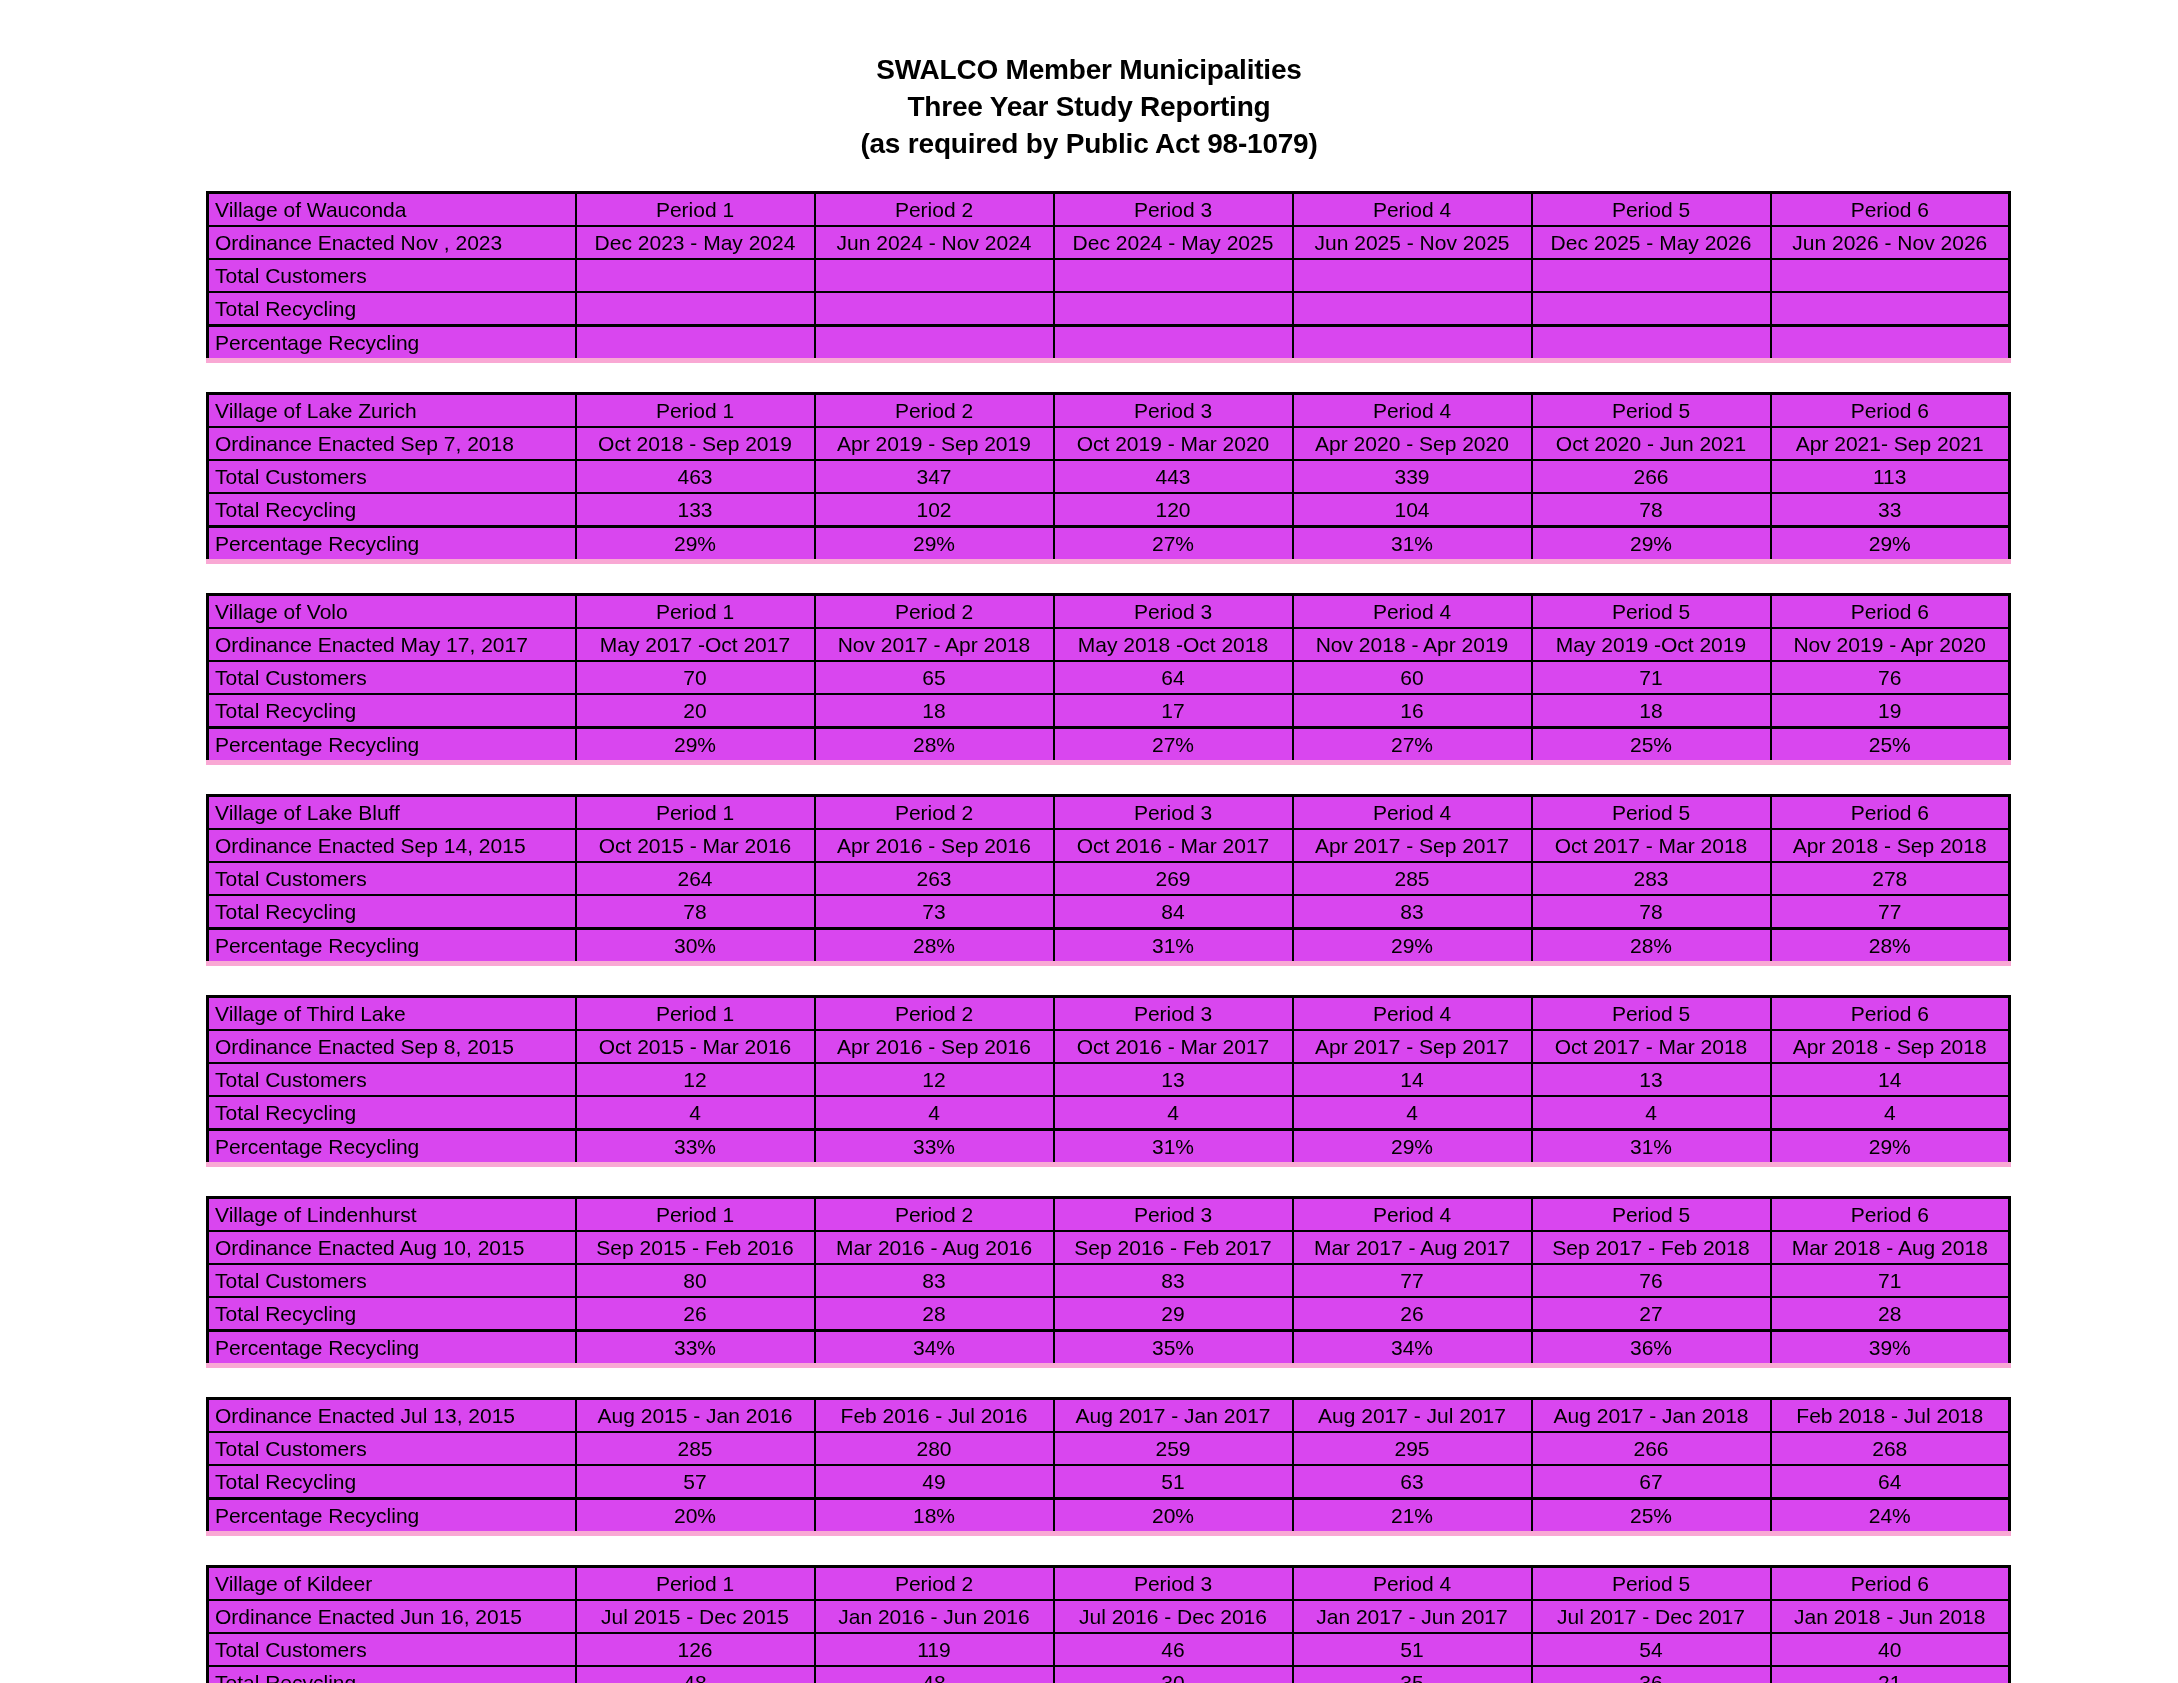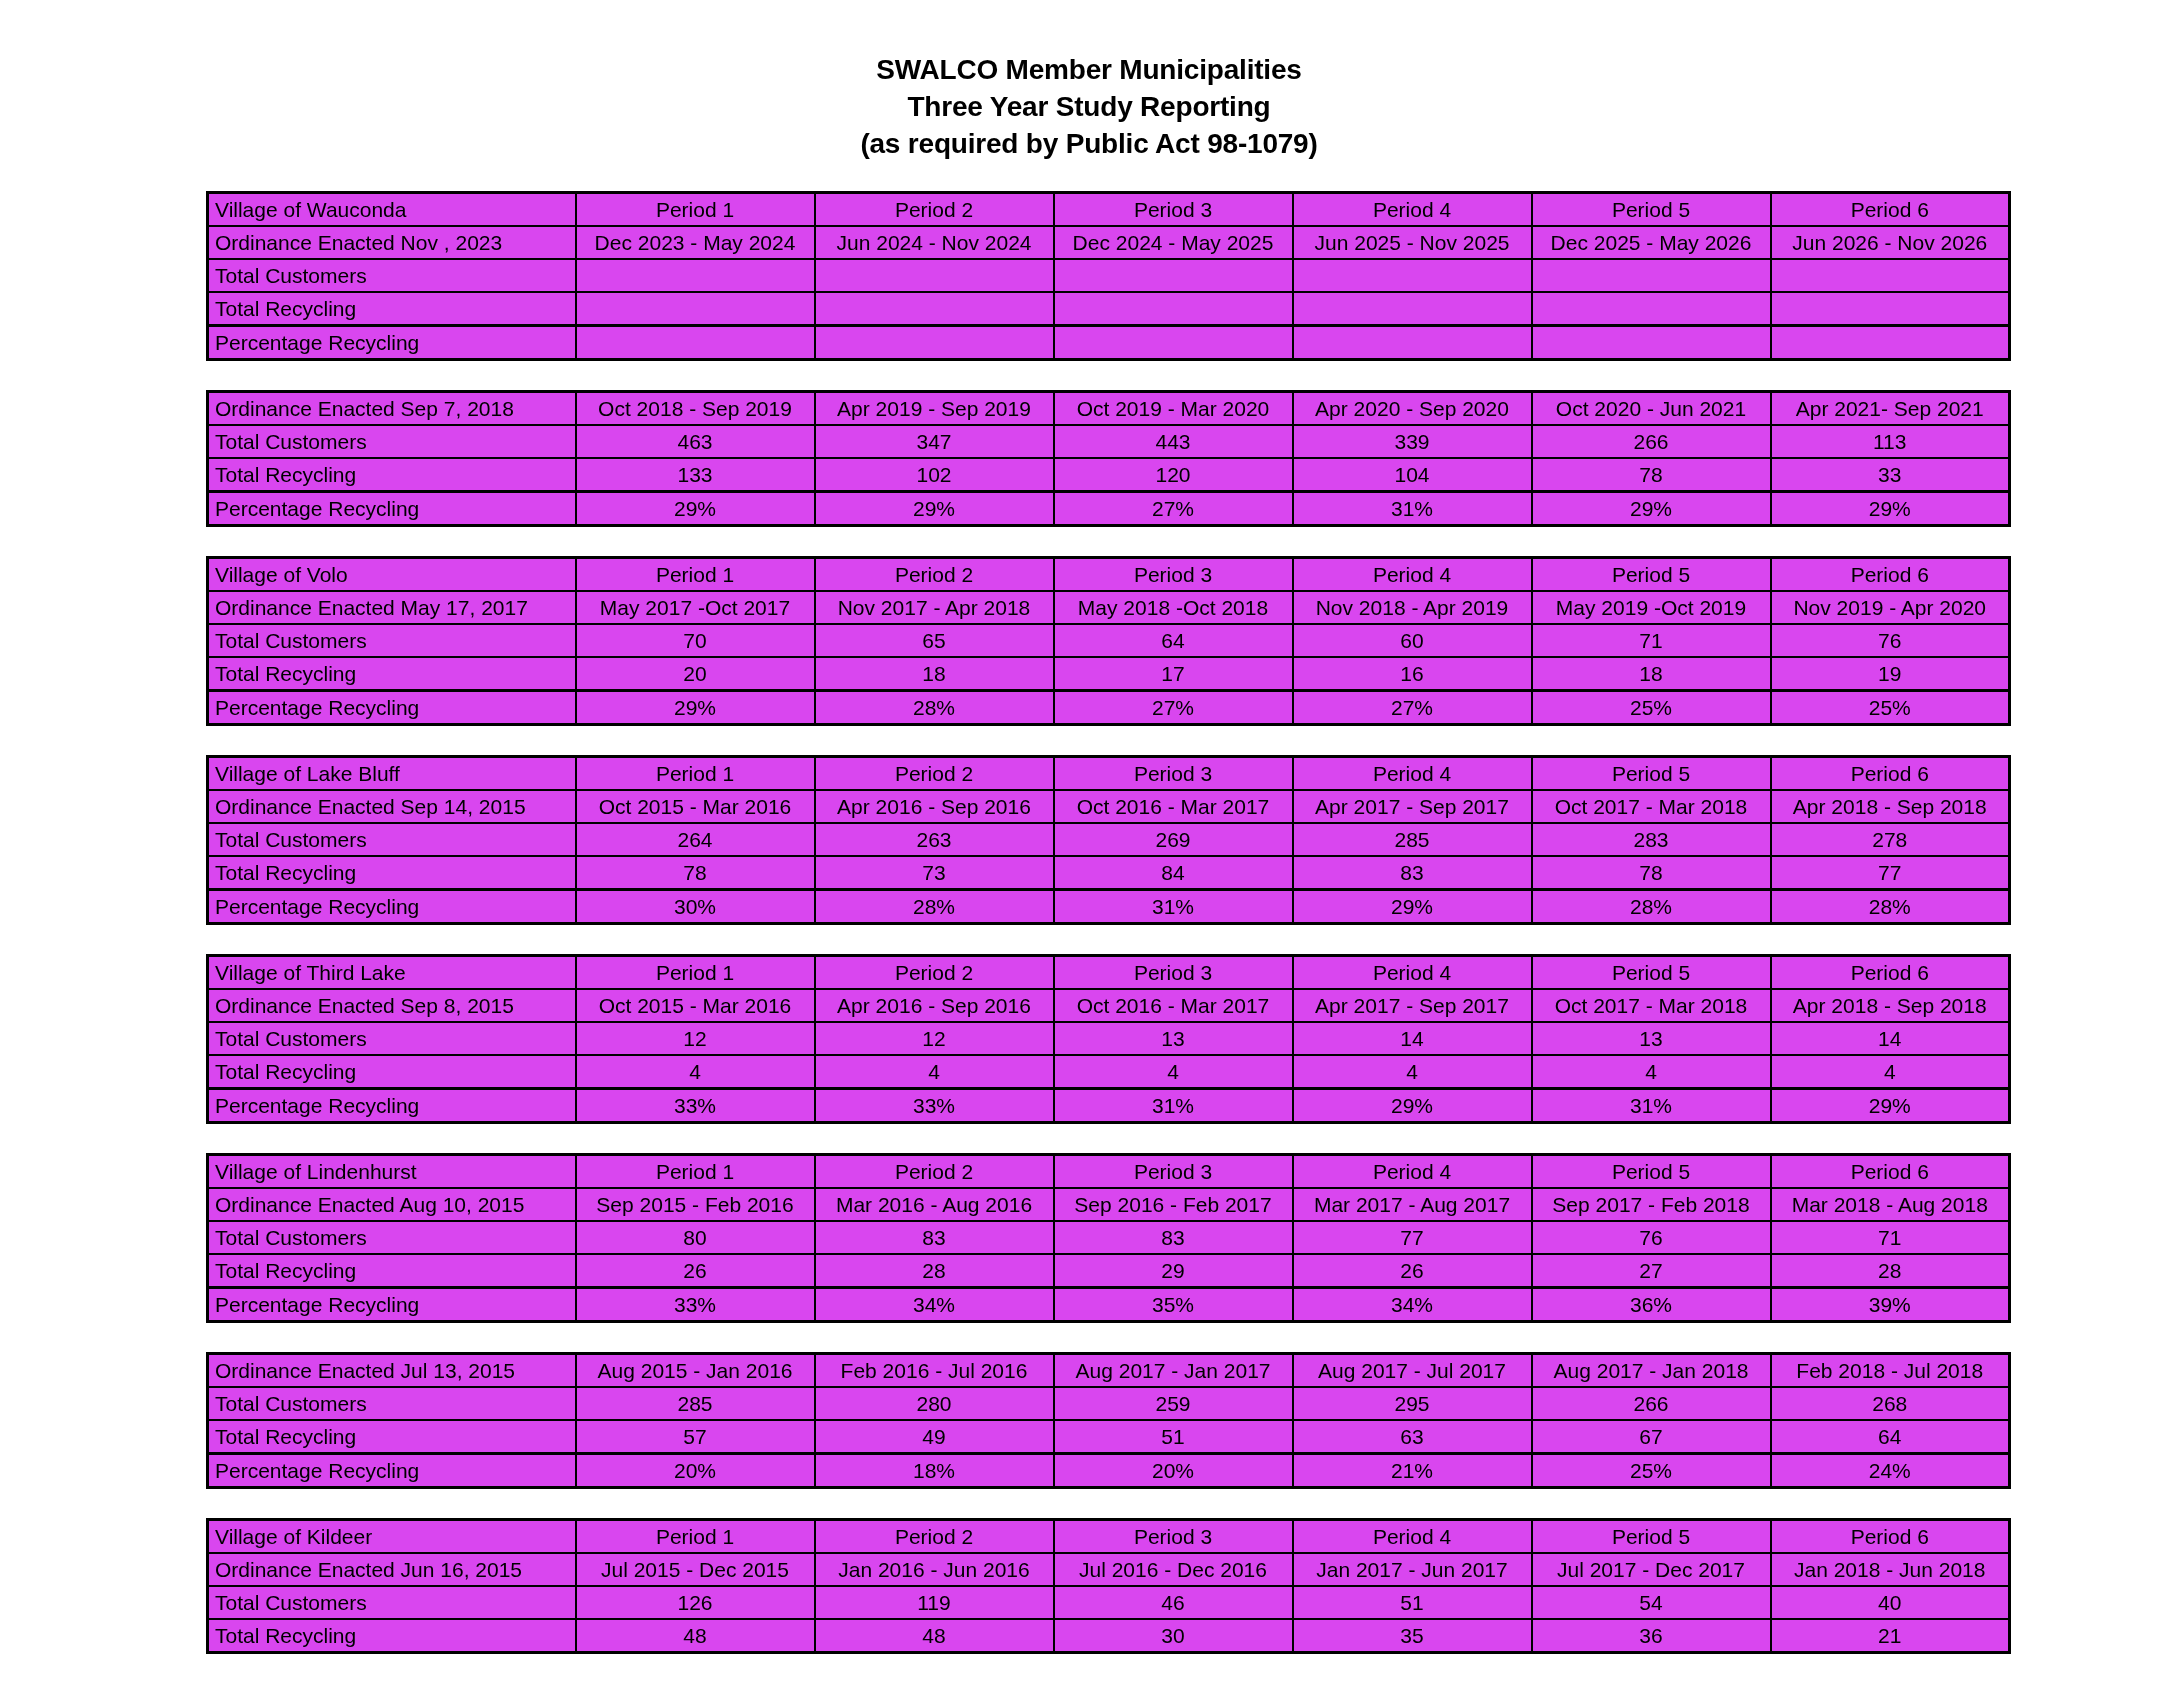--- a/index.html
+++ b/index.html
@@ -75,21 +75,21 @@
     text-align: center;
   }
   td.val {
     text-align: center;
   }
   
   tr.r-header td { border-bottom: 2px solid #000; }
   tr.r-ord td    { border-bottom: 2px solid #000; }
   tr.r-cust td   { border-bottom: 2px solid #000; }
   tr.r-recy td   { border-bottom: 3px solid #000; }
-  tr.r-pct  td   { border-bottom: 1px solid #f9a8d4; }
+  tr.r-pct  td   { border-bottom: 5px solid #f9a8d4; }
 
   tr.r-header td, tr.r-ord td, tr.r-cust td, tr.r-recy td, tr.r-pct td {
     border-left: 2px solid #000;
     border-right: 2px solid #000;
   }
 </style>
 </head>
 <body>
 
 <div class="page">
@@ -163,20 +163,29 @@
         <colgroup>
           <col class="c-label">
           <col class="c-per">
           <col class="c-per">
           <col class="c-per">
           <col class="c-per">
           <col class="c-per">
           <col class="c-per">
         </colgroup>
         <tbody>
+          <tr class="r-header">
+            <td class="label">Village of Lake Zurich</td>
+            <td class="val">Period 1</td>
+            <td class="val">Period 2</td>
+            <td class="val">Period 3</td>
+            <td class="val">Period 4</td>
+            <td class="val">Period 5</td>
+            <td class="val">Period 6</td>
+          </tr>
           <tr class="r-ord">
             <td class="label">Ordinance Enacted Sep 7, 2018</td>
             <td class="val">Oct 2018 - Sep 2019</td>
             <td class="val">Apr 2019 - Sep 2019</td>
             <td class="val">Oct 2019 - Mar 2020</td>
             <td class="val">Apr 2020 - Sep 2020</td>
             <td class="val">Oct 2020 - Jun 2021</td>
             <td class="val">Apr 2021- Sep 2021</td>
           </tr>
           <tr class="r-cust">

